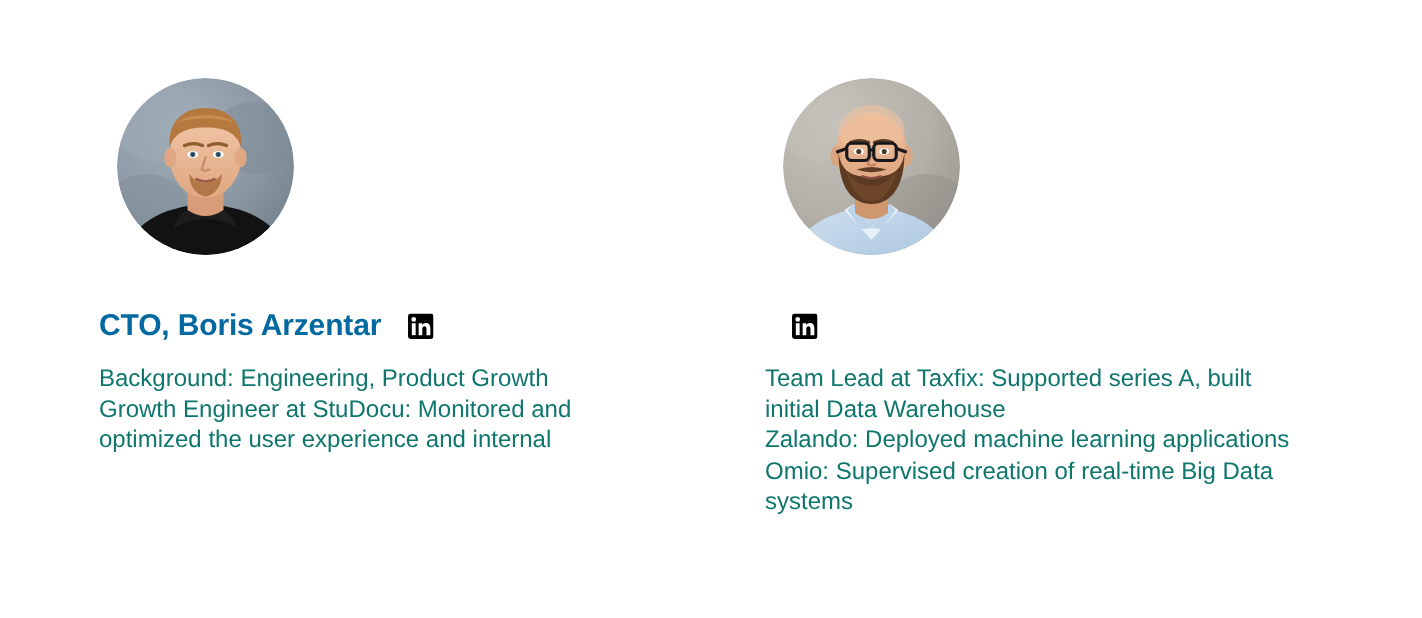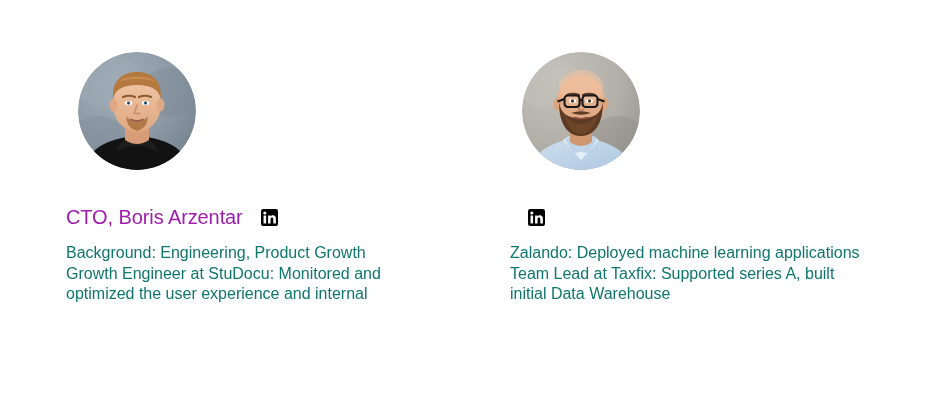--- a/index.html
+++ b/index.html
@@ -39,22 +39,22 @@
   .avatar svg { display: block; width: 118px; height: 118px; }
 
   .profile-heading {
     display: flex;
     align-items: center;
     margin-top: 34px;
     height: 26px;
   }
   .profile-name {
     font-size: 20px;
-    font-weight: normal;
-    color: #a21caf;
+    font-weight: bold;
+    color: #0369a1;
     letter-spacing: -0.1px;
     white-space: nowrap;
   }
   .linkedin-icon {
     margin-left: 18px;
     width: 17px;
     height: 17px;
     flex: 0 0 auto;
     display: block;
   }
@@ -221,18 +221,19 @@
         <svg viewBox="0 0 24 24" xmlns="http://www.w3.org/2000/svg" aria-hidden="true">
           <rect x="0" y="0" width="24" height="24" rx="3" fill="#000000"></rect>
           <rect x="3.6" y="9.2" width="3.6" height="11.2" fill="#ffffff"></rect>
           <circle cx="5.4" cy="5.6" r="2.2" fill="#ffffff"></circle>
           <path d="M10 9.2 h3.45 v1.6 c0.7 -1.2 2 -1.9 3.5 -1.9 c2.7 0 4.05 1.7 4.05 4.8 v6.7 h-3.6 v-6 c0 -1.6 -0.6 -2.4 -1.9 -2.4 c-1.3 0 -2.05 0.9 -2.05 2.5 v5.9 H10 Z" fill="#ffffff"></path>
         </svg>
       </a>
     </div>
 
     <div class="profile-bio">
+      <div class="bio-line">Team Lead at Taxfix: Supported series A, built initial Data Warehouse</div>
       <div class="bio-line">Zalando: Deployed machine learning applications</div>
-      <div class="bio-line">Team Lead at Taxfix: Supported series A, built initial Data Warehouse</div>
+      <div class="bio-line">Omio: Supervised creation of real-time Big Data systems</div>
     </div>
   </div>
 
 </div>
 
 </body></html>

